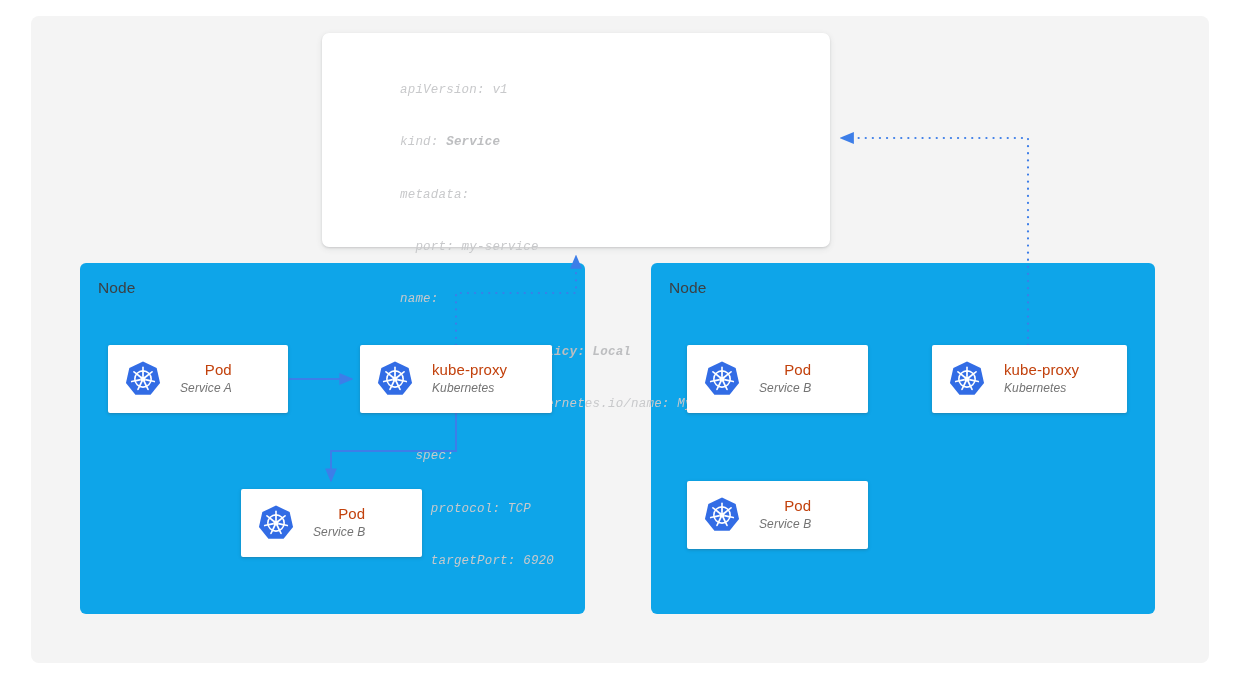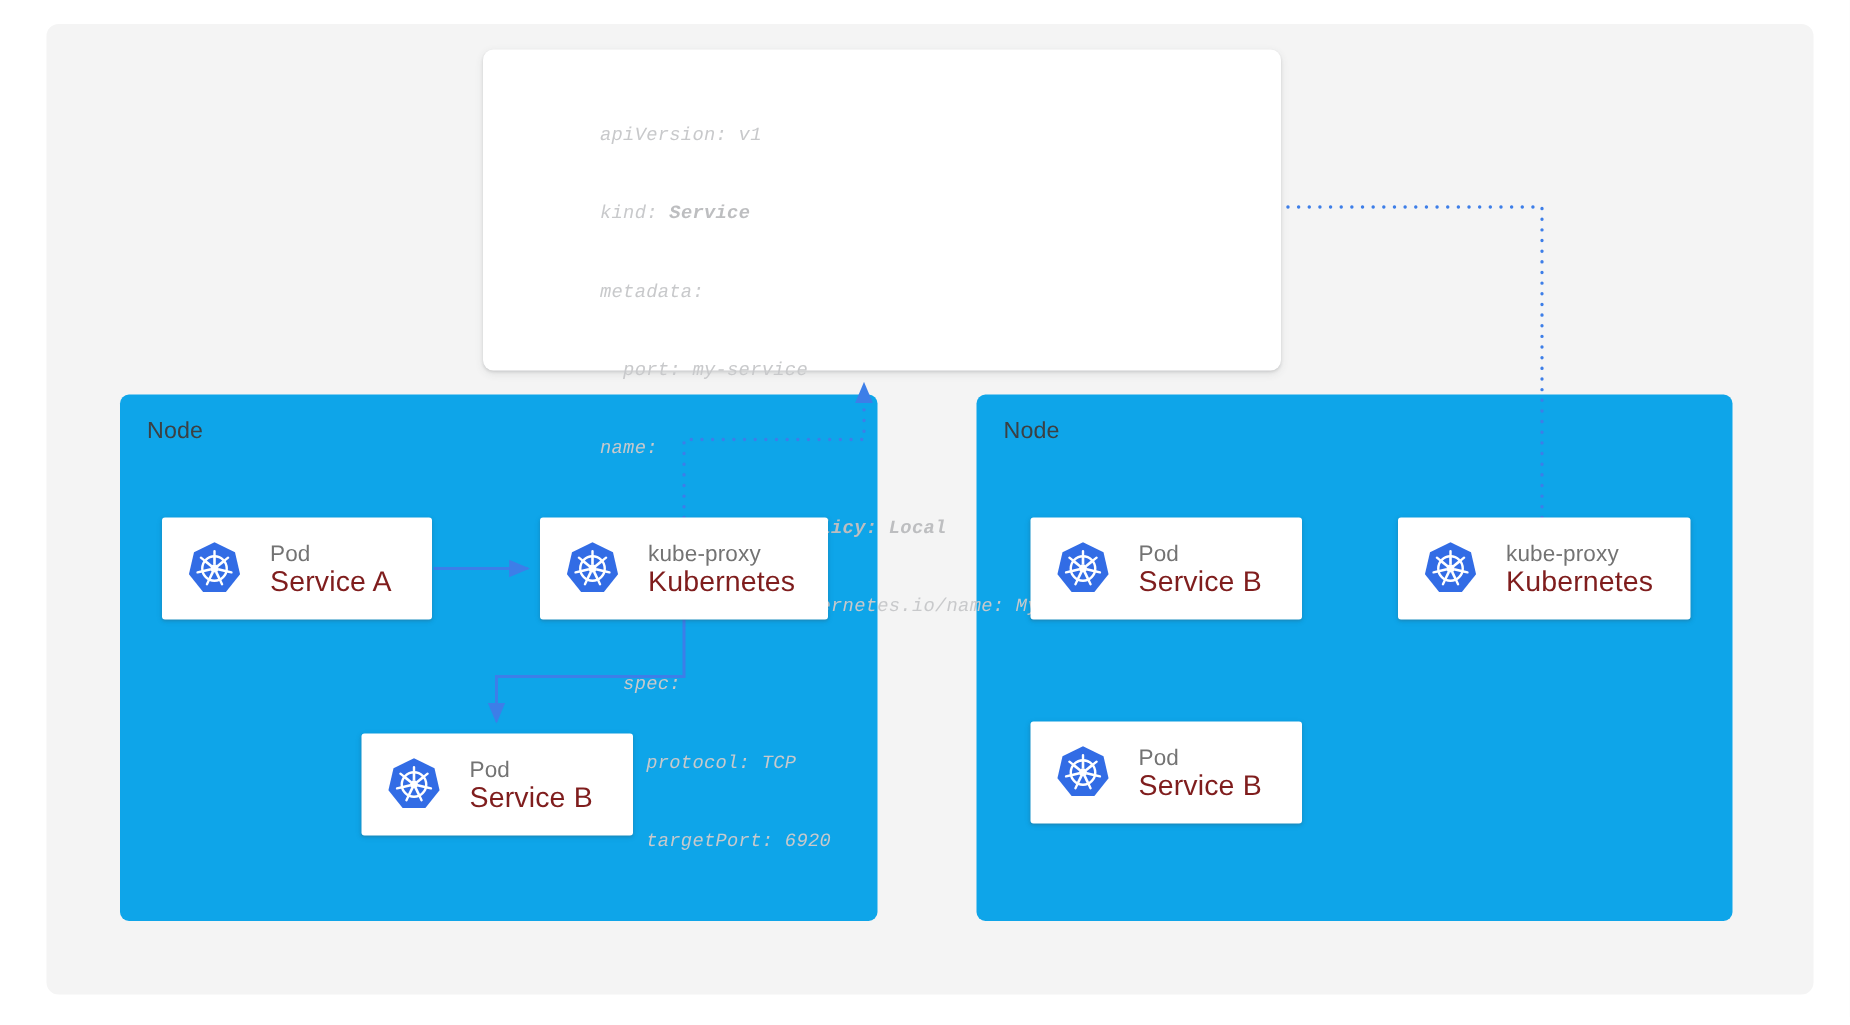--- a/index.html
+++ b/index.html
@@ -40,21 +40,20 @@
   
   #yaml-card {
     position: absolute;
     left: 322px;
     top: 33px;
     width: 508px;
     height: 214px;
     background: #ffffff;
     border-radius: 7px;
     box-shadow: 0 1px 2px rgba(60,64,67,.16), 0 2px 6px rgba(60,64,67,.10);
-    padding-left: 24px;
   }
   #yaml-code {
     position: absolute;
     left: 78px;
     top: 14px;
     font-family: "Liberation Mono", "DejaVu Sans Mono", monospace;
     font-size: 12.5px;
     line-height: 17.45px;
     color: #c8c9cb;
     font-style: italic;
@@ -98,29 +97,31 @@
     margin-left: 16px;
   }
   .card .labels {
     margin-left: 18px;
     display: flex;
     flex-direction: column;
     justify-content: center;
   }
   .card .title {
     font-size: 15px;
+    color: #c2410c;
+    line-height: 19px;
+    letter-spacing: .1px;
+    text-align: right;
+  }
+  .card .subtitle {
+    font-size: 12px;
     color: #737373;
     line-height: 19px;
     letter-spacing: .1px;
-  }
-  .card .subtitle {
-    font-size: 19px;
-    color: #7f1d1d;
-    line-height: 19px;
-    letter-spacing: .1px;
+    font-style: italic;
   }
 
   
   #card-pod-a      { left: 108px; top: 345px; width: 180px; height: 68px; }
   #card-kubeproxy-l{ left: 360px; top: 345px; width: 192px; height: 68px; }
   #card-pod-b-l    { left: 241px; top: 489px; width: 181px; height: 68px; }
   #card-pod-b-r1   { left: 687px; top: 345px; width: 181px; height: 68px; }
   #card-pod-b-r2   { left: 687px; top: 481px; width: 181px; height: 68px; }
   #card-kubeproxy-r{ left: 932px; top: 345px; width: 195px; height: 68px; }
 </style>

